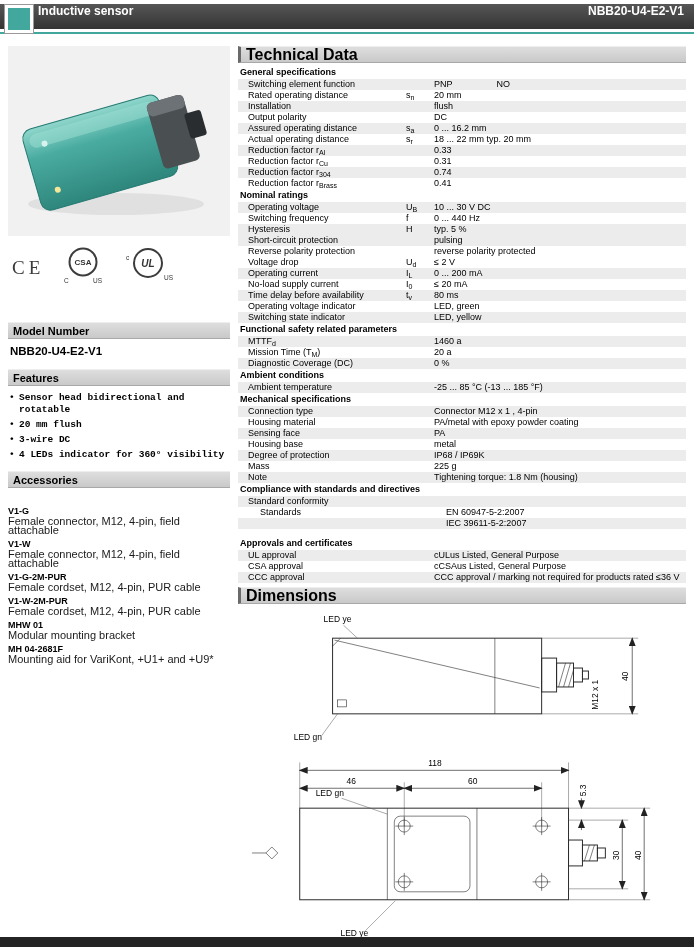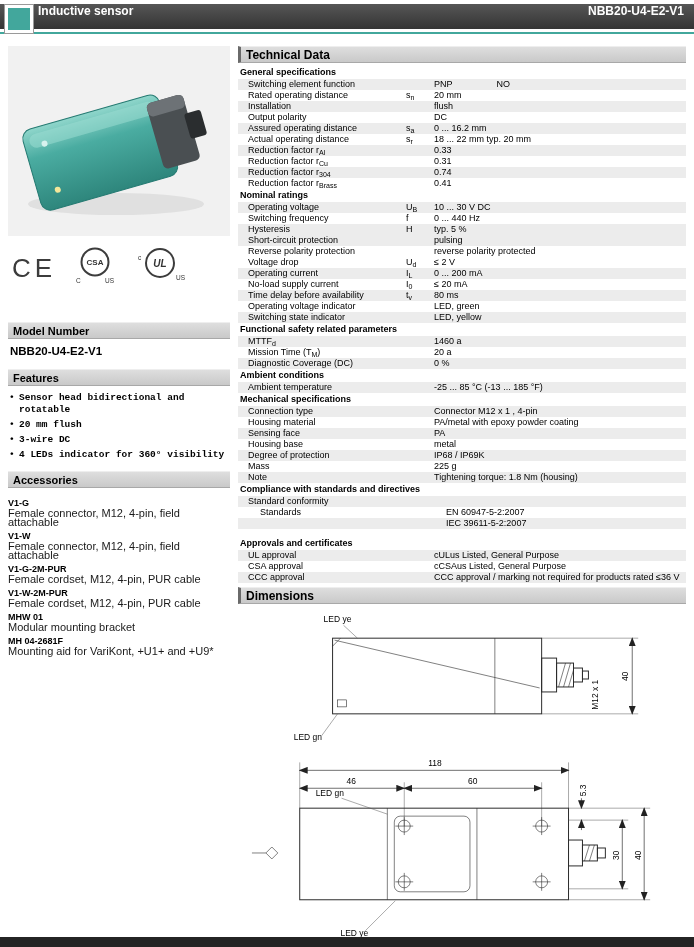--- a/index.html
+++ b/index.html
@@ -15,32 +15,32 @@
   .topbar span{font-weight:bold;font-size:12px;}
   .teal-line{position:absolute;left:0;top:32px;width:694px;height:2px;background:#42a79c;}
   .footer{position:absolute;left:0;bottom:0;width:694px;height:10px;background:#242424;}
 
   .leftcol{position:absolute;left:8px;top:46px;width:222px;}
   .rightcol{position:absolute;left:238px;top:46px;width:448px;}
 
   .secbar{background:linear-gradient(#dedede,#c9c9c9);border-bottom:1px solid #a8a8a8;
           border-top:1px solid #eee;font-weight:bold;font-size:11px;height:17px;
           line-height:16px;padding-left:5px;box-sizing:border-box;}
-  .secbar.big{font-size:12px;border-left:3px solid #6a6a6a;}
+  .secbar.big{font-size:16px;border-left:3px solid #6a6a6a;}
 
   
   .product-photo{width:222px;height:190px;background:#f1f1f1;margin-bottom:6px;}
   .certs{display:flex;align-items:flex-end;gap:16px;height:44px;margin:6px 0 36px 4px;}
-  .ce{font-size:26px;letter-spacing:4px;color:#3c3c3c;font-weight:400;line-height:36px;}
+  .ce{font-size:19px;letter-spacing:4px;color:#3c3c3c;font-weight:400;line-height:36px;font-family:Liberation Serif, serif;}
   .model-val{font-weight:bold;font-size:11.5px;margin:6px 0 12px 2px;}
   ul.features{list-style:none;margin:6px 0 10px 0;padding:0;font-family:Liberation Mono, monospace;}
   ul.features li{position:relative;padding-left:11px;font-weight:bold;font-size:9.5px;
                  line-height:12px;margin-bottom:3px;}
   ul.features li::before{content:"•";position:absolute;left:1px;}
-  .acc-list{margin-top:10px;}
+  .acc-list{margin-top:18px;}
   .acc-item{margin-bottom:1px;}
   .acc-name{font-weight:bold;font-size:9px;line-height:11px;margin-top:4px;}
   .acc-desc{font-size:11px;line-height:9px;color:#1a1a1a;}
 
   
   .tech{font-size:9px;line-height:11px;margin-top:3px;}
   .tech-section{font-weight:bold;padding:1px 0 0 2px;line-height:11px;height:12px;}
   .tech-row{display:flex;}
   .tech-row.shade{background:#ececec;}
   .t-label{flex:0 0 158px;padding-left:10px;white-space:nowrap;overflow:hidden;}

